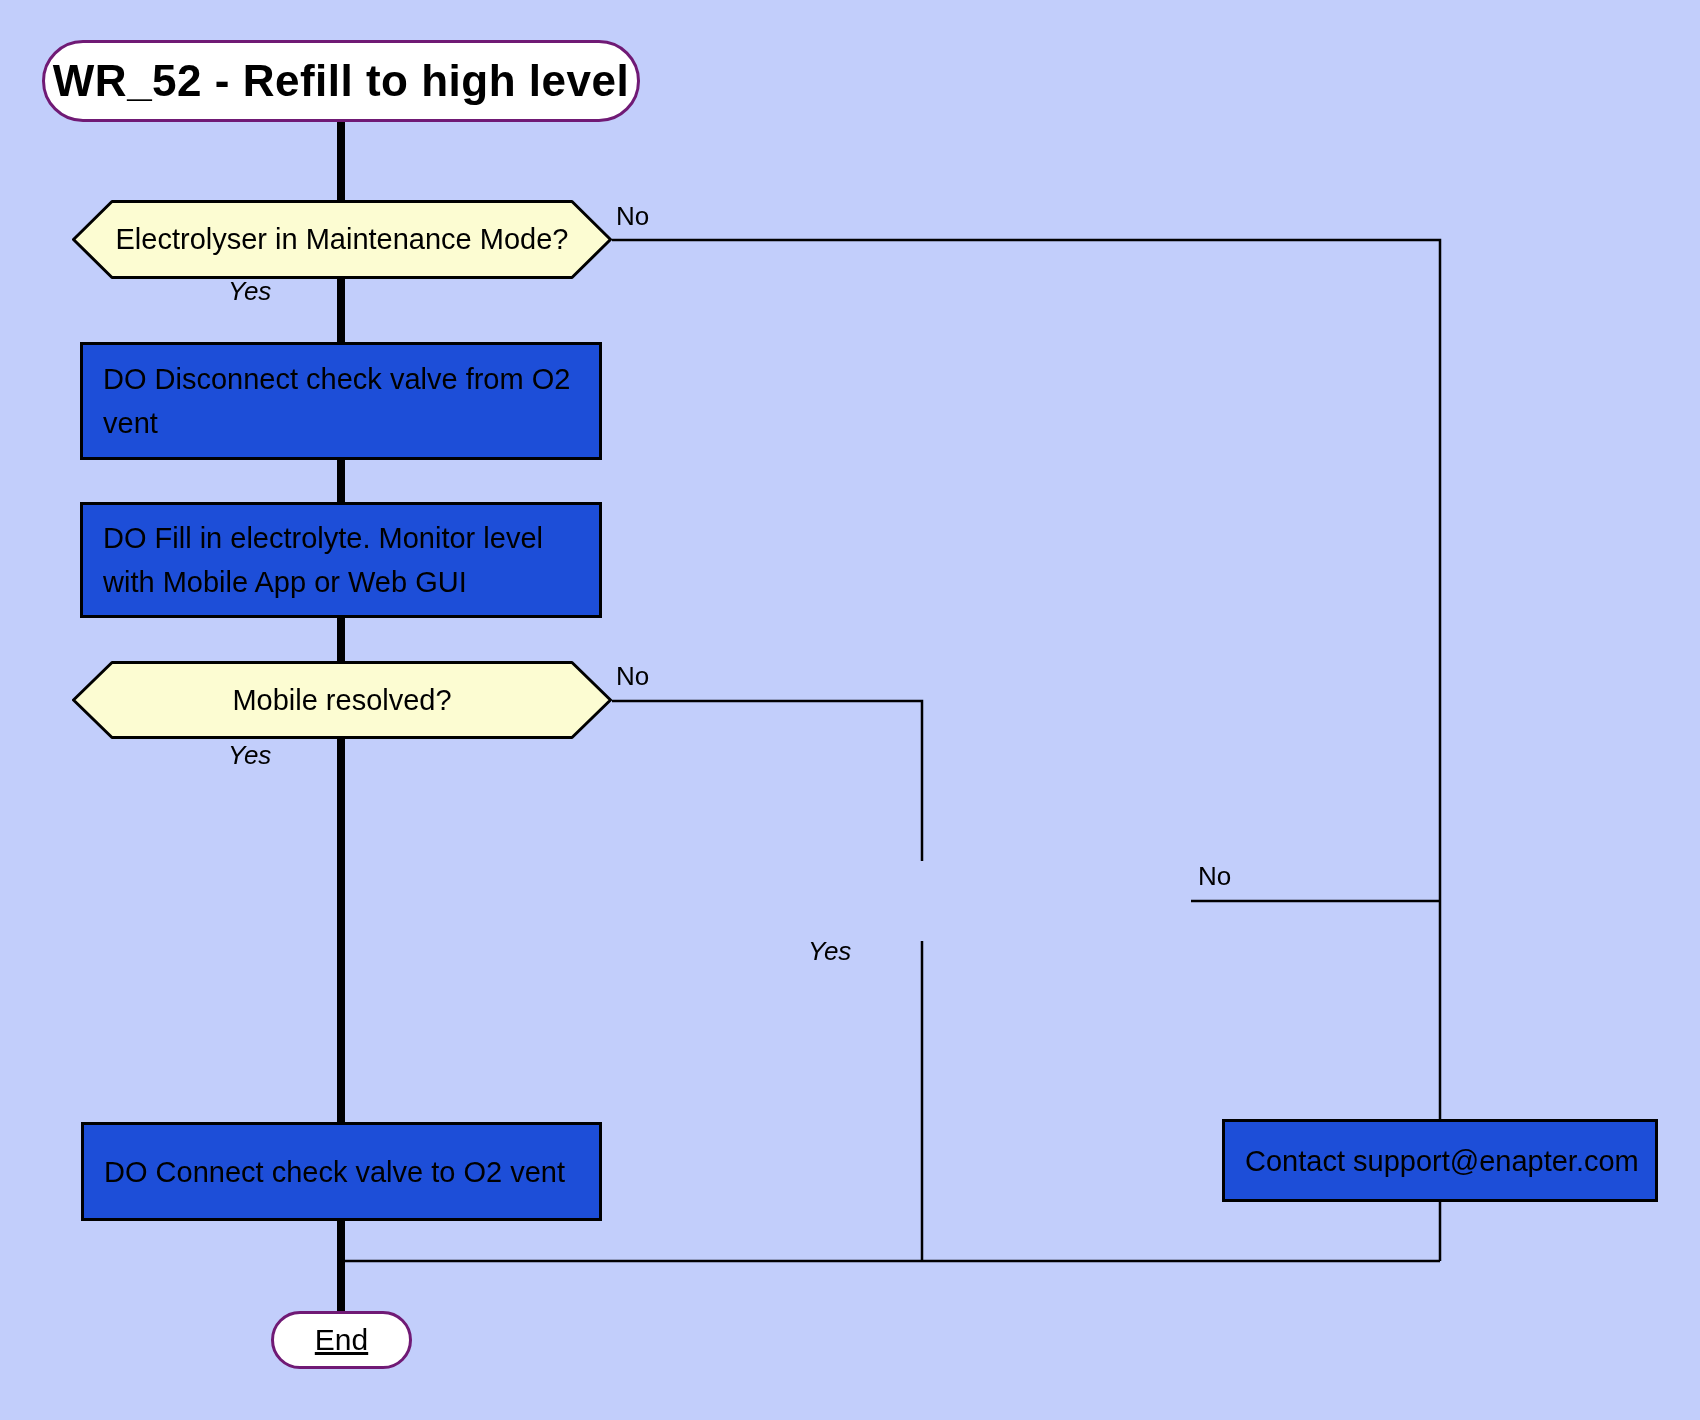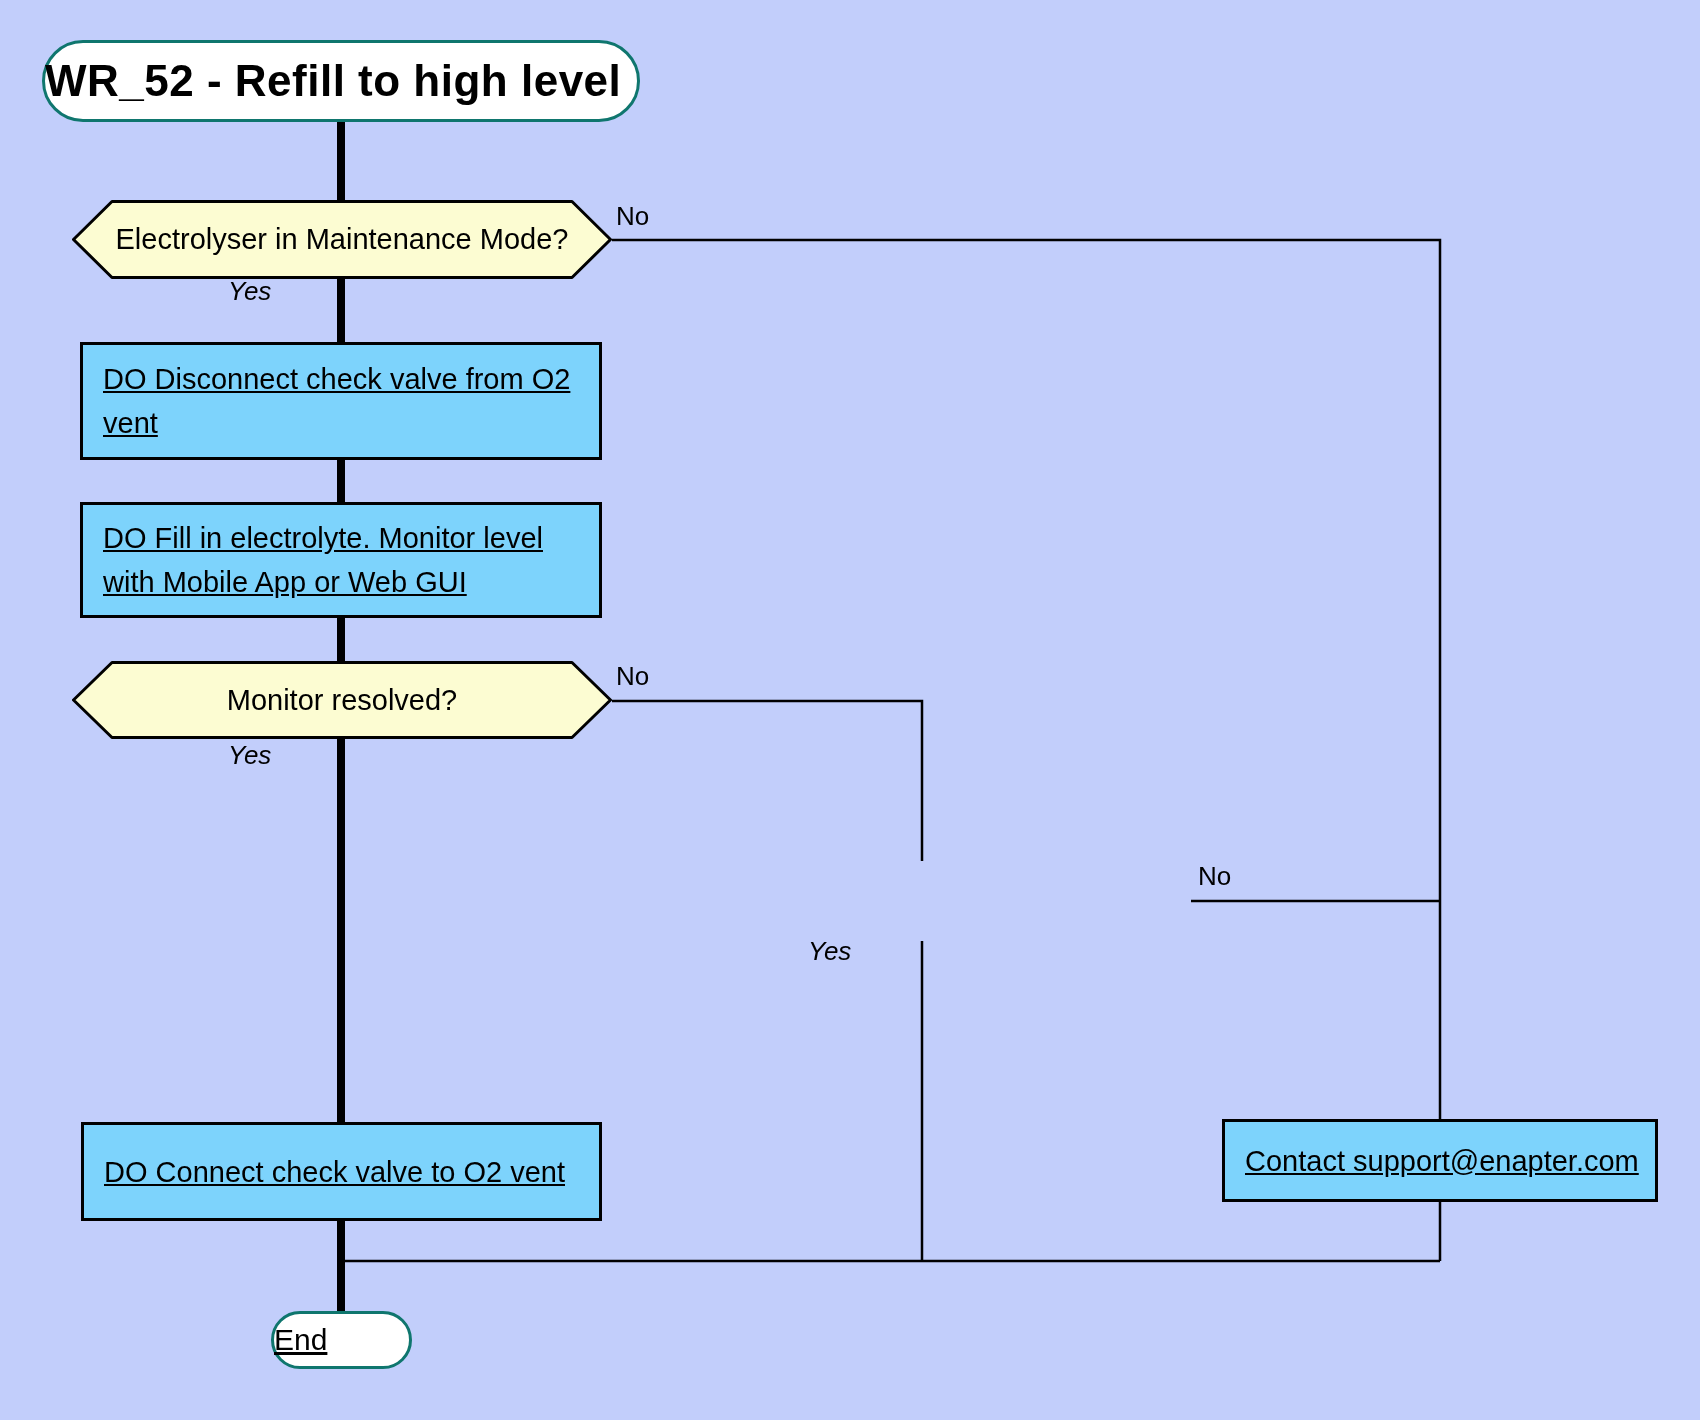--- a/index.html
+++ b/index.html
@@ -12,34 +12,33 @@
     overflow:hidden;
   }
   svg.wires{position:absolute;left:0;top:0;width:1700px;height:1420px;}
   .wire{fill:none;stroke:#000;}
   .wire.thick{stroke-width:8px;}
   .wire.thin{stroke-width:2.5px;}
 
   .node{position:absolute;box-sizing:border-box;}
 
   .terminator{
-    background:#fff;border:3px solid #0f766e;
-    display:flex;align-items:center;justify-content:flex-start;
+    background:#fff;border:3px solid #701a75;
+    display:flex;align-items:center;justify-content:center;
   }
   .start-pill{border-radius:41px;}
   .end-pill{border-radius:29px;text-decoration:underline;}
   .start-label{font-size:44px;font-weight:bold;letter-spacing:0.5px;}
   .end-label{font-size:30px;}
 
   .process{
-    background:#7dd3fc;border:3px solid #000;
+    background:#1d4ed8;border:3px solid #000;
     display:flex;align-items:center;
     font-size:29px;line-height:44px;
     padding:0 14px 0 20px;
-    text-decoration:underline;
   }
 
   .hex{display:flex;align-items:center;justify-content:center;}
   .hex svg.shape{position:absolute;left:0;top:0;width:100%;height:100%;}
   .hex polygon{fill:#fcfcd2;stroke:#000;stroke-width:3px;stroke-linejoin:round;}
   .hex .label{position:relative;font-size:29px;text-align:center;}
 
   .edge-label{
     position:absolute;font-size:26px;line-height:26px;white-space:nowrap;
   }
@@ -81,21 +80,21 @@
   </div>
 
   <div class="node process" style="left:80px;top:502px;width:522px;height:116px;justify-content:center;">
     <div class="label">DO Fill in electrolyte. Monitor level with Mobile App or Web GUI</div>
   </div>
 
   <div class="node hex" style="left:72px;top:661px;width:540px;height:78px;">
     <svg class="shape" viewBox="0 0 540 78" preserveAspectRatio="none">
       <polygon points="40,1.5 500,1.5 538.5,39 500,76.5 40,76.5 1.5,39"></polygon>
     </svg>
-    <div class="label">Monitor resolved?</div>
+    <div class="label">Mobile resolved?</div>
   </div>
 
 
   <div class="node process" style="left:81px;top:1122px;width:521px;height:99px;">
     <div class="label">DO Connect check valve to O2 vent</div>
   </div>
 
   <div class="node process" style="left:1222px;top:1119px;width:436px;height:83px;">
     <div class="label">Contact support@enapter.com</div>
   </div>

